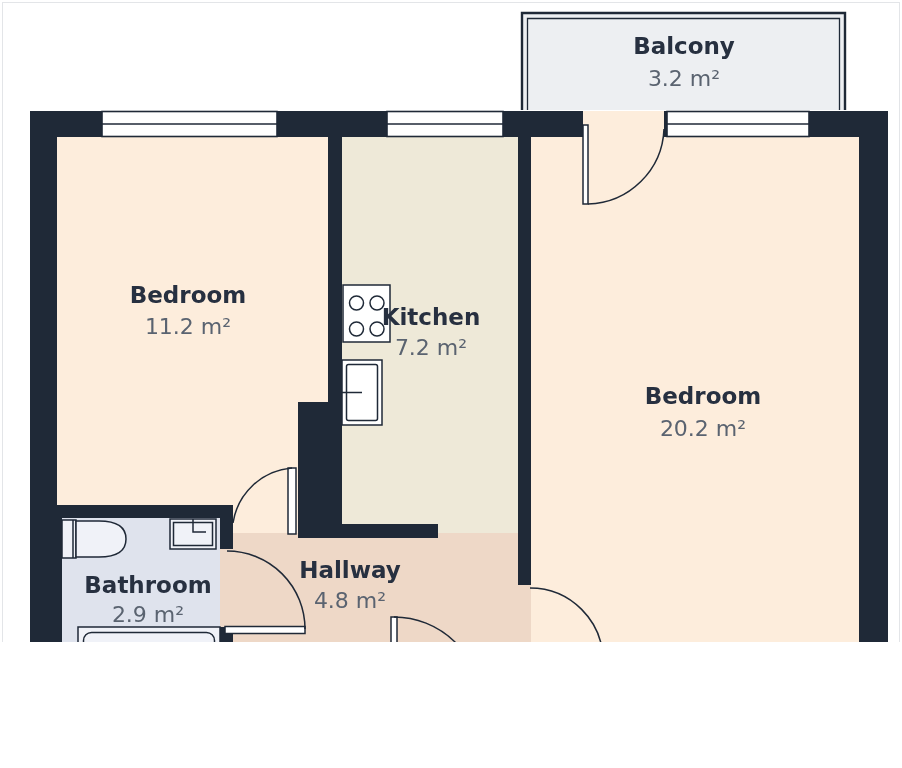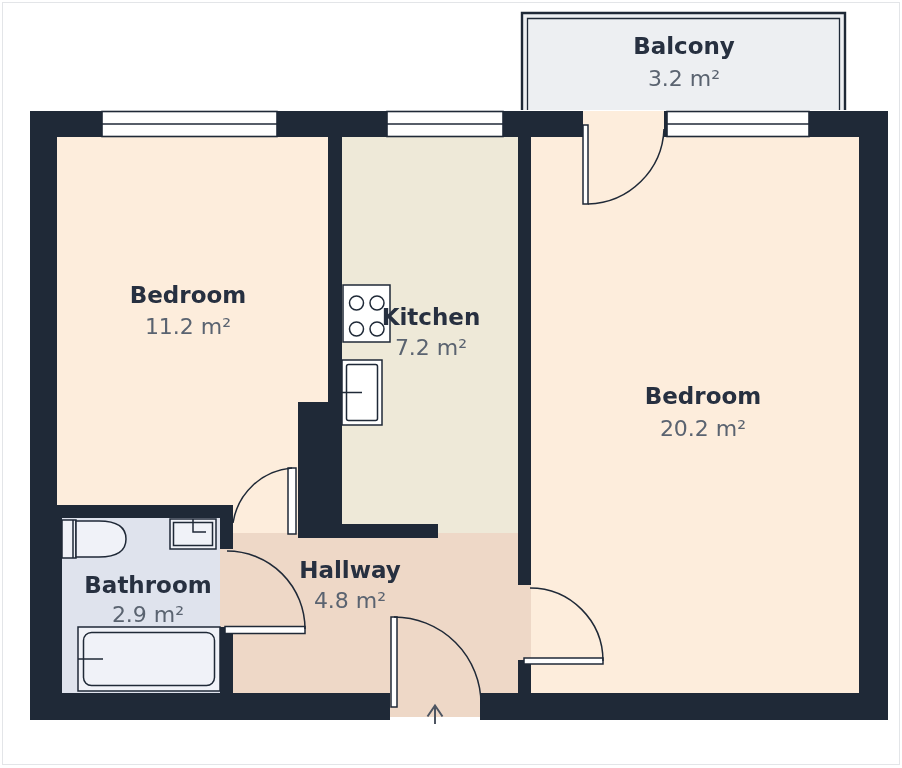--- a/index.html
+++ b/index.html
@@ -1,16 +1,16 @@
 <!DOCTYPE html>
 <html><head>
 <meta charset="utf-8">
 <style>
   html,body{margin:0;padding:0;background:#ffffff;}
-  .canvas{width:902px;height:768px;position:relative;background:#ffffff;overflow:hidden;}
+  .canvas{width:902px;height:642px;position:relative;background:#ffffff;overflow:hidden;}
   svg{display:block;}
   text{font-family:"DejaVu Sans","Liberation Sans",sans-serif;}
   .room-name{font-size:23px;font-weight:700;}
   .room-area{font-size:22px;font-weight:400;}
 </style>
 </head>
 <body>
 
 <div class="canvas">
 <svg width="902" height="768" viewBox="0 0 902 768">

